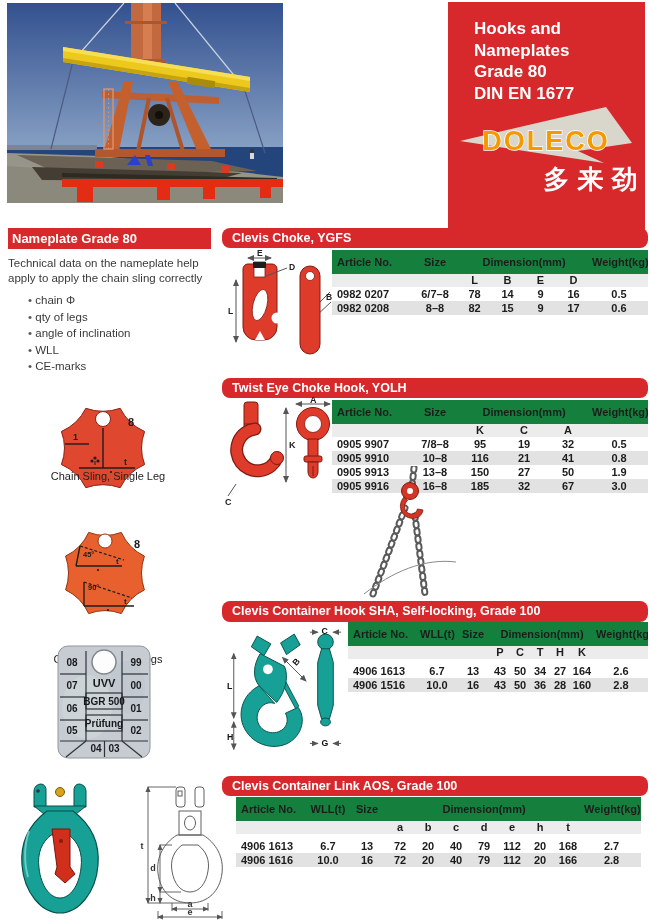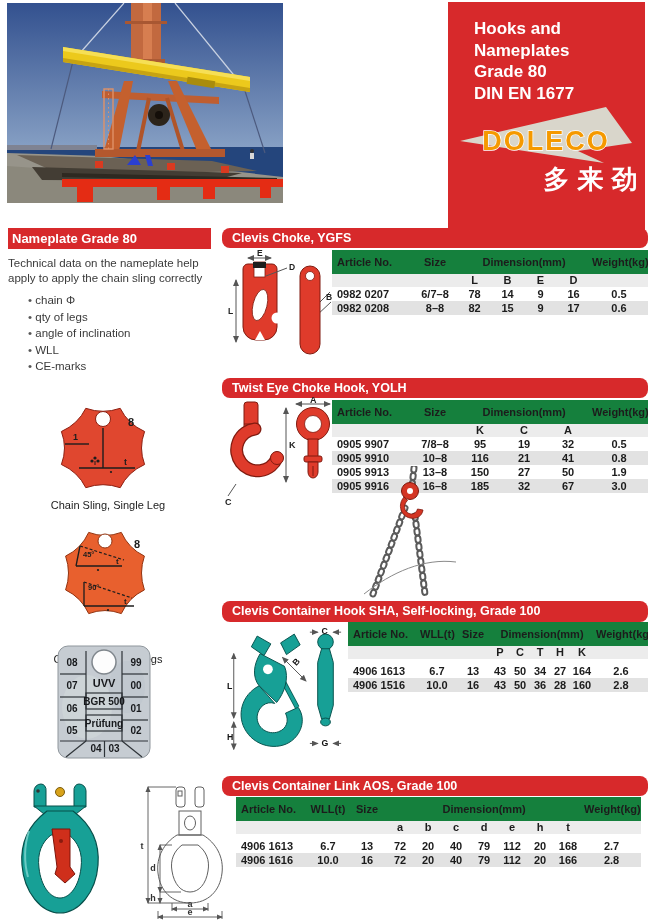--- a/index.html
+++ b/index.html
@@ -129,21 +129,21 @@
     <line x1="20" y1="42" x2="44" y2="42" stroke="#1d1d1d" stroke-width="1.4"></line>
     <text x="28" y="38" font-size="9" font-weight="bold" fill="#1d1d1d">1</text>
     <text x="83" y="24" font-size="11" font-weight="bold" fill="#1d1d1d">8</text>
     <text x="79" y="63" font-size="9" font-weight="bold" fill="#1d1d1d">t</text>
     <circle cx="50" cy="56" r="1.6" fill="#1d1d1d"></circle>
       <circle cx="47" cy="59" r="1.6" fill="#1d1d1d"></circle>
     <circle cx="53" cy="59" r="1.6" fill="#1d1d1d"></circle>
       <line x1="50" y1="59" x2="50" y2="63" stroke="#1d1d1d"></line>
     <circle cx="66" cy="70" r="1.1" fill="#1d1d1d"></circle>
   </svg>
-  <div class="abs caption" style="left:8px;top:499px">Chain Sling, Single Leg</div>
+  <div class="abs caption" style="left:8px;top:470px">Chain Sling, Single Leg</div>
 
   <svg class="abs" style="left:50px;top:526px" width="110" height="94" viewBox="0 0 110 94">
     <path d="M94.4,63.9 Q78.7,71.4 71.3,87.6 Q55,81.5 38.7,87.6 Q31.3,71.4 15.6,63.9 Q21.4,47 15.6,30.1 Q31.3,22.6 38.7,6.4 Q55,12.5 71.3,6.4 Q78.7,22.6 94.4,30.1 Q88.6,47 94.4,63.9 Z" fill="#e8602e" stroke="#93330f" stroke-width="1"></path>
     <circle cx="55" cy="15" r="7" fill="#fff" stroke="#93330f" stroke-width="1"></circle>
     <line x1="26" y1="40" x2="72" y2="40" stroke="#1d1d1d" stroke-width="1.3"></line>
     <line x1="26" y1="40" x2="30" y2="20" stroke="#1d1d1d" stroke-width="1.3"></line>
     <line x1="30" y1="20" x2="74" y2="34" stroke="#1d1d1d" stroke-width="1.2" stroke-dasharray="3,2"></line>
     <text x="33" y="31" font-size="7.5" font-weight="bold" fill="#1d1d1d">45°</text>
     <text x="84" y="22" font-size="11" font-weight="bold" fill="#1d1d1d">8</text>
     <text x="66" y="38" font-size="8" font-weight="bold" fill="#1d1d1d">t</text>

